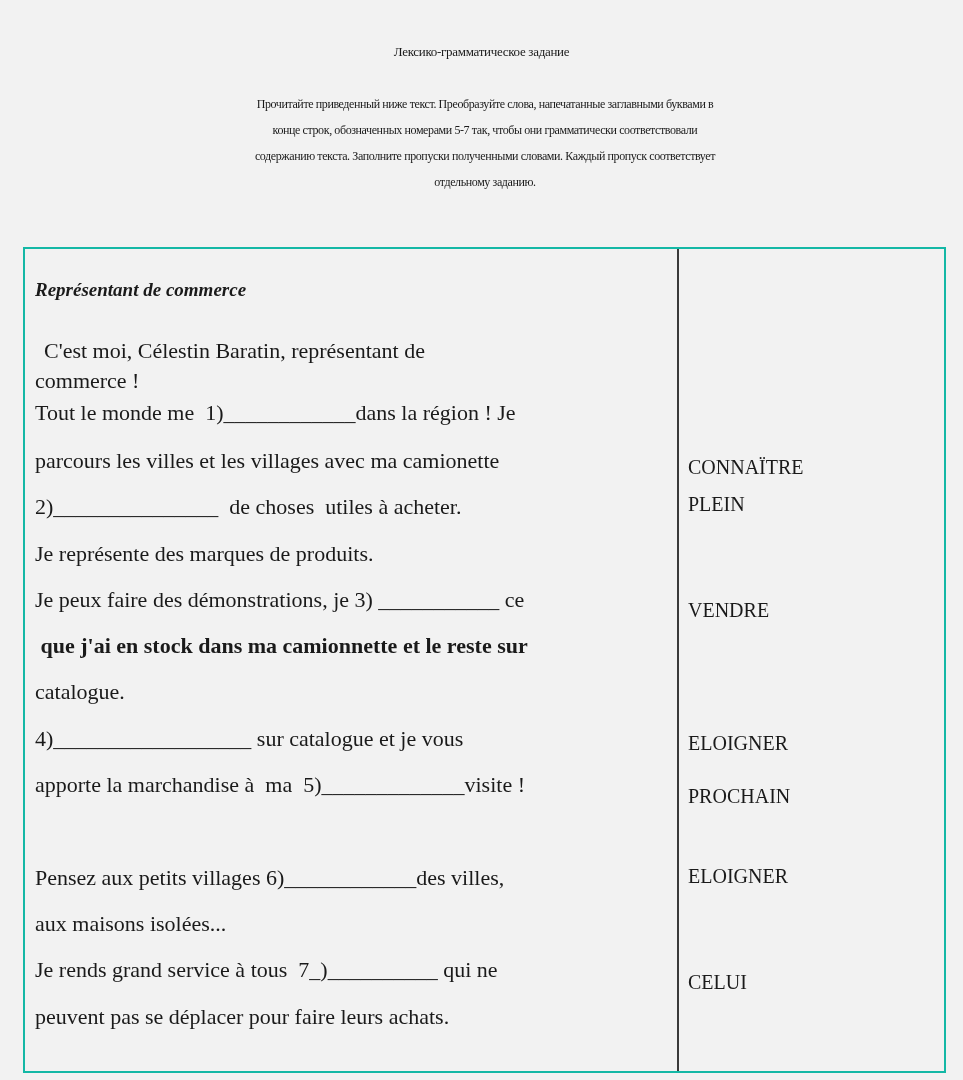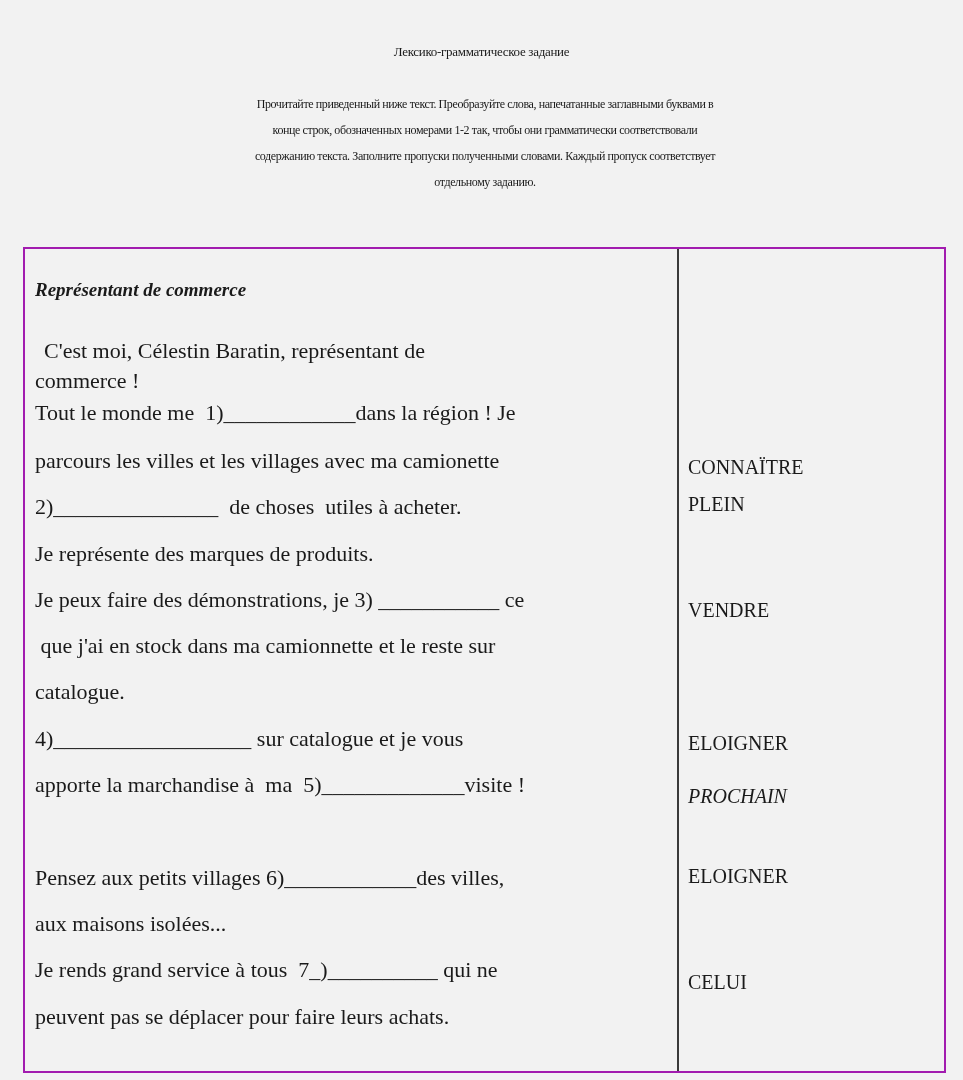--- a/index.html
+++ b/index.html
@@ -15,64 +15,64 @@
     position: absolute; left: 0; width: 963px; top: 44px;
     text-align: center; font-size: 13px; letter-spacing: -0.3px;
   }
   .instr {
     position: absolute; left: 40px; width: 890px; top: 91px;
     text-align: center; font-size: 12px; line-height: 26px; letter-spacing: -0.4px;
   }
   .grid {
     position: absolute; left: 23px; top: 247px;
     width: 923px; height: 826px;
-    border: 2px solid #a21caf;
+    border: 2px solid #14b8a6;
     box-sizing: border-box;
   }
   .divider {
     position: absolute; left: 652px; top: 0; bottom: 0;
     border-left: 2px solid #3a3a3a;
   }
   .t { position: absolute; white-space: pre; font-size: 22px; }
   .heading { font-weight: bold; font-style: italic; font-size: 19px; }
   .kw { position: absolute; white-space: pre; font-size: 20px; left: 663px; }
 </style>
 </head>
 <body>
 
 <div class="title">Лексико-грамматическое задание</div>
 
 <div class="instr">
   <div>Прочитайте приведенный ниже текст. Преобразуйте слова, напечатанные заглавными буквами  в</div>
-  <div>конце строк, обозначенных номерами 1-2 так, чтобы они грамматически  соответствовали</div>
+  <div>конце строк, обозначенных номерами 5-7 так, чтобы они грамматически  соответствовали</div>
   <div>содержанию текста. Заполните пропуски полученными словами. Каждый пропуск соответствует</div>
   <div>отдельному заданию.</div>
 </div>
 
 <div class="grid">
   <div class="divider"></div>
 
   <div class="t heading" style="left:10px; top:30px;">Représentant de commerce</div>
 
   <div class="t" style="left:19px; top:89px;">C'est moi, Célestin Baratin, représentant de</div>
   <div class="t" style="left:10px; top:119px;">commerce !</div>
   <div class="t" style="left:10px; top:151px;">Tout le monde me  1)____________dans la région ! Je</div>
   <div class="t" style="left:10px; top:199px;">parcours les villes et les villages avec ma camionette</div>
   <div class="t" style="left:10px; top:245px;">2)_______________  de choses  utiles à acheter.</div>
   <div class="t" style="left:10px; top:292px;">Je représente des marques de produits.</div>
   <div class="t" style="left:10px; top:338px;">Je peux faire des démonstrations, je 3) ___________ ce</div>
-  <div class="t" style="left:10px; top:384px;"> que j'ai en stock dans ma camionnette et le reste sur</div>
+  <div class="t" style="left:10px; top:384px;font-weight:bold;"> que j'ai en stock dans ma camionnette et le reste sur</div>
   <div class="t" style="left:10px; top:430px;">catalogue.</div>
   <div class="t" style="left:10px; top:477px;">4)__________________ sur catalogue et je vous</div>
   <div class="t" style="left:10px; top:523px;">apporte la marchandise à  ma  5)_____________visite !</div>
   <div class="t" style="left:10px; top:616px;">Pensez aux petits villages 6)____________des villes,</div>
   <div class="t" style="left:10px; top:662px;">aux maisons isolées...</div>
   <div class="t" style="left:10px; top:708px;">Je rends grand service à tous  7_)__________ qui ne</div>
   <div class="t" style="left:10px; top:755px;">peuvent pas se déplacer pour faire leurs achats.</div>
 
   <div class="kw" style="top:161px;margin-top:46px;">CONNAÏTRE</div>
   <div class="kw" style="top:244px;">PLEIN</div>
   <div class="kw" style="top:350px;">VENDRE</div>
   <div class="kw" style="top:483px;">ELOIGNER</div>
-  <div class="kw" style="top:536px;font-style:italic;">PROCHAIN</div>
+  <div class="kw" style="top:536px;">PROCHAIN</div>
   <div class="kw" style="top:616px;">ELOIGNER</div>
   <div class="kw" style="top:722px;">CELUI</div>
 </div>
 
 </body></html>

